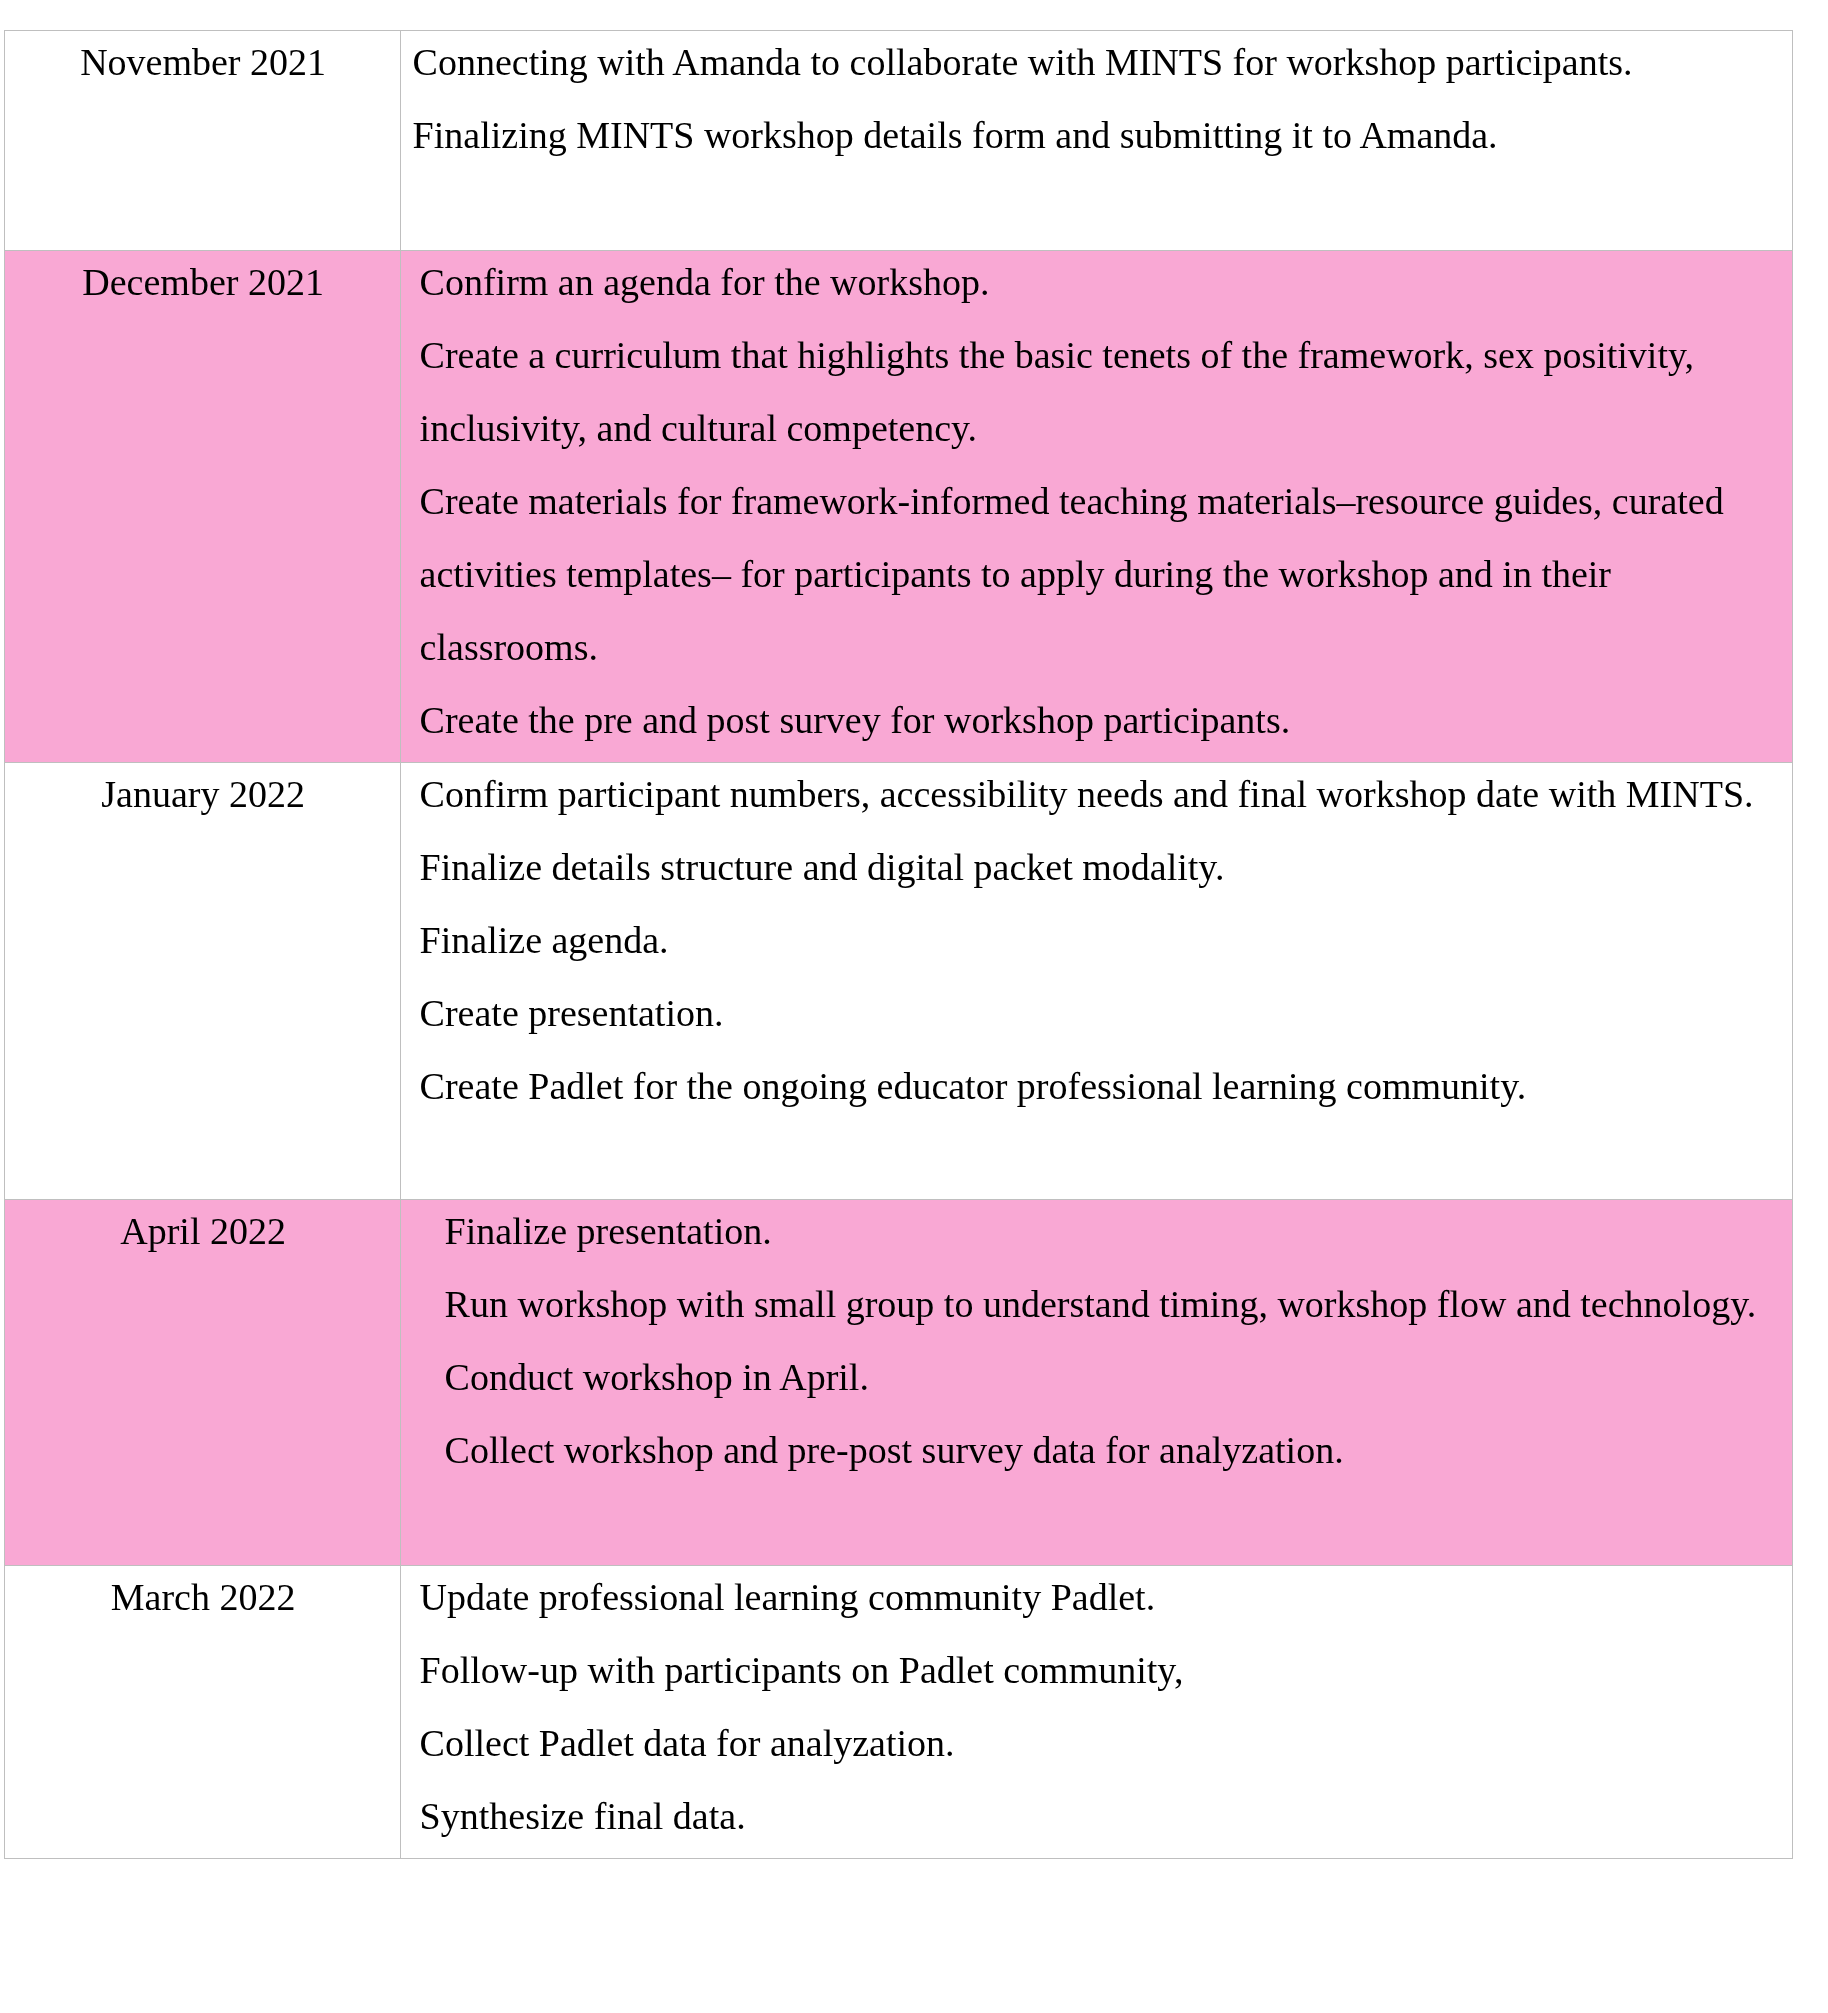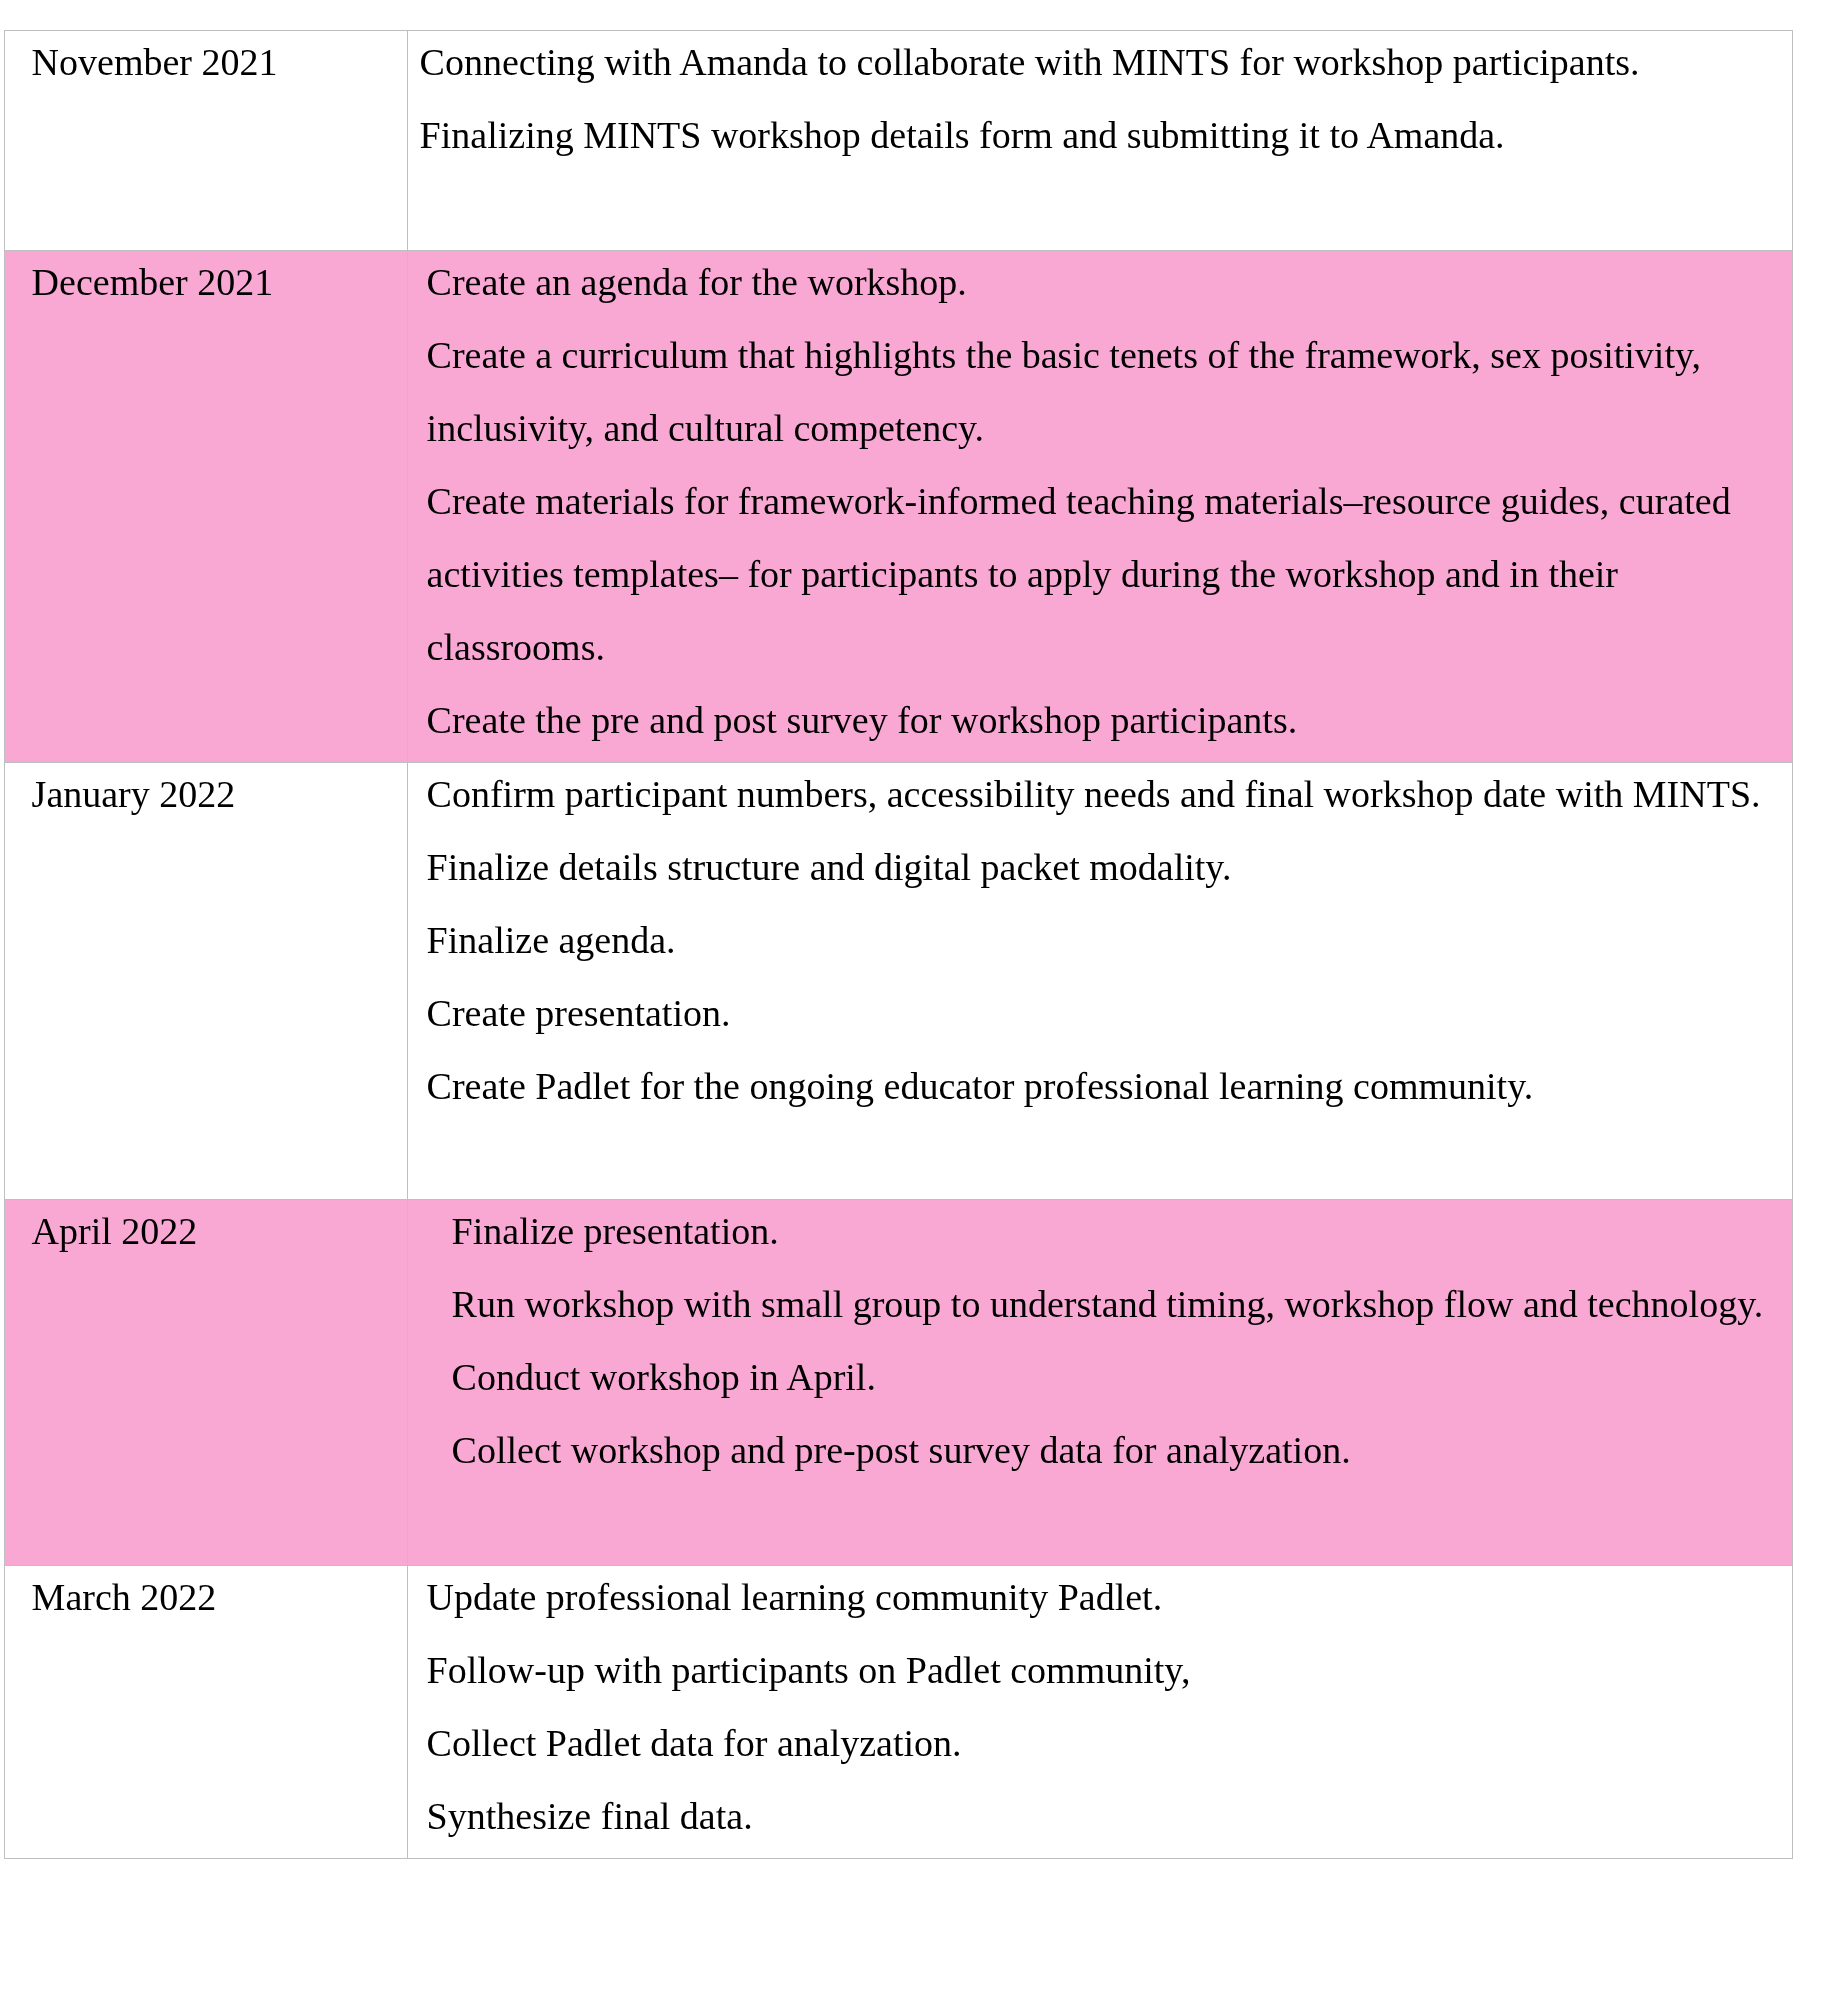--- a/index.html
+++ b/index.html
@@ -13,21 +13,21 @@
     font-family: "Liberation Serif", serif;
     font-size: 38px;
     color: #000;
   }
   .timeline-table td {
     border: 1.8px solid #bfbfbf;
     vertical-align: top;
     padding: 0 18px 0 19px;
     line-height: 73px;
   }
-  .timeline-table td.month { width: 357px; padding-left: 27px; }
+  .timeline-table td.month { width: 357px; padding-left: 20px; text-align: center; }
   .timeline-table tr.shaded td { background: #f9a8d4; }
   .task { display: block; }
   .row-nov td { height: 219px; padding-left: 12px; }
   .row-dec td { height: 511px; }
   .row-jan td { height: 436px; }
   .row-feb td { height: 365px; padding-left: 44px; }
   .row-mar td { height: 292px; }
   .row-apr td { height: 146px; }
   .timeline-table td .cell-inner { margin-top: -5.5px; }
 </style>
@@ -46,21 +46,21 @@
         <span class="task">Finalizing MINTS workshop details form and submitting it to Amanda.</span>
       </div>
         </td>
     </tr>
     <tr class="row-dec shaded">
       <td class="month">
           <div class="cell-inner">December 2021</div>
         </td>
       <td>
           <div class="cell-inner">
-        <span class="task">Create an agenda for the workshop.</span>
+        <span class="task">Confirm an agenda for the workshop.</span>
         <span class="task">Create a curriculum that highlights the basic tenets of the framework, sex positivity, inclusivity, and cultural competency.</span>
         <span class="task">Create materials for framework-informed teaching materials–resource guides, curated activities templates– for participants to apply during the workshop and in their classrooms.</span>
         <span class="task">Create the pre and post survey for workshop participants.</span>
       </div>
         </td>
     </tr>
     <tr class="row-jan">
       <td class="month">
           <div class="cell-inner">January 2022</div>
         </td>

